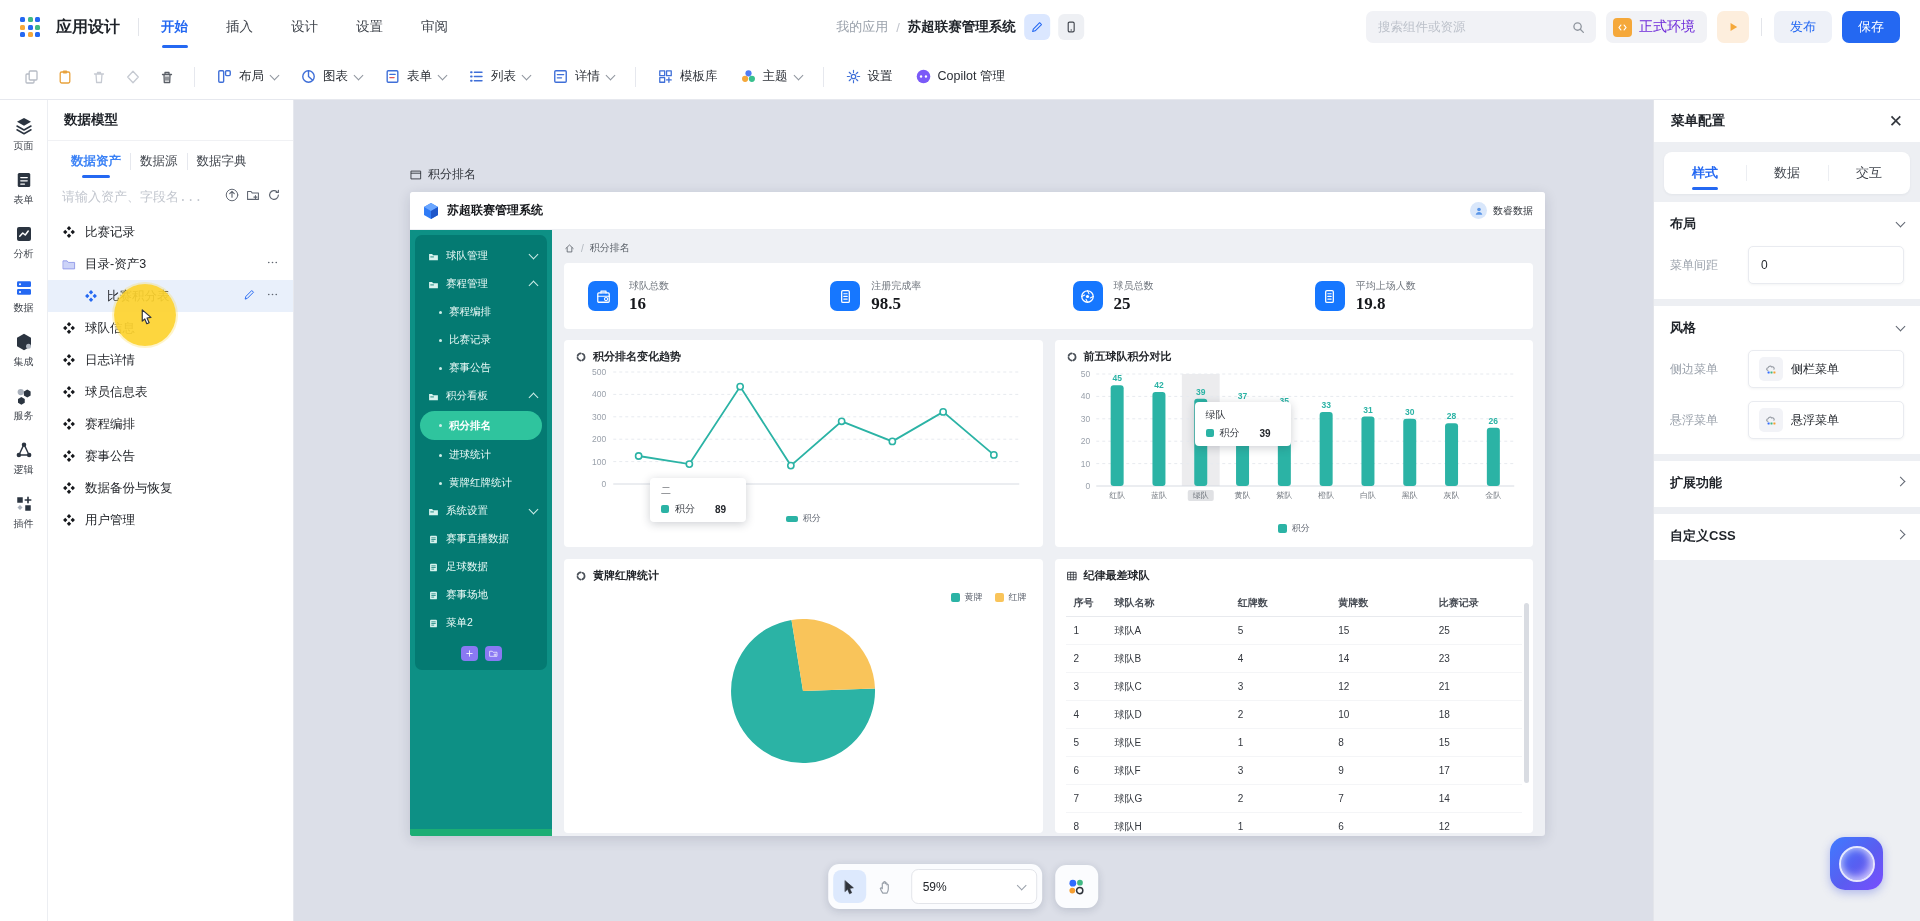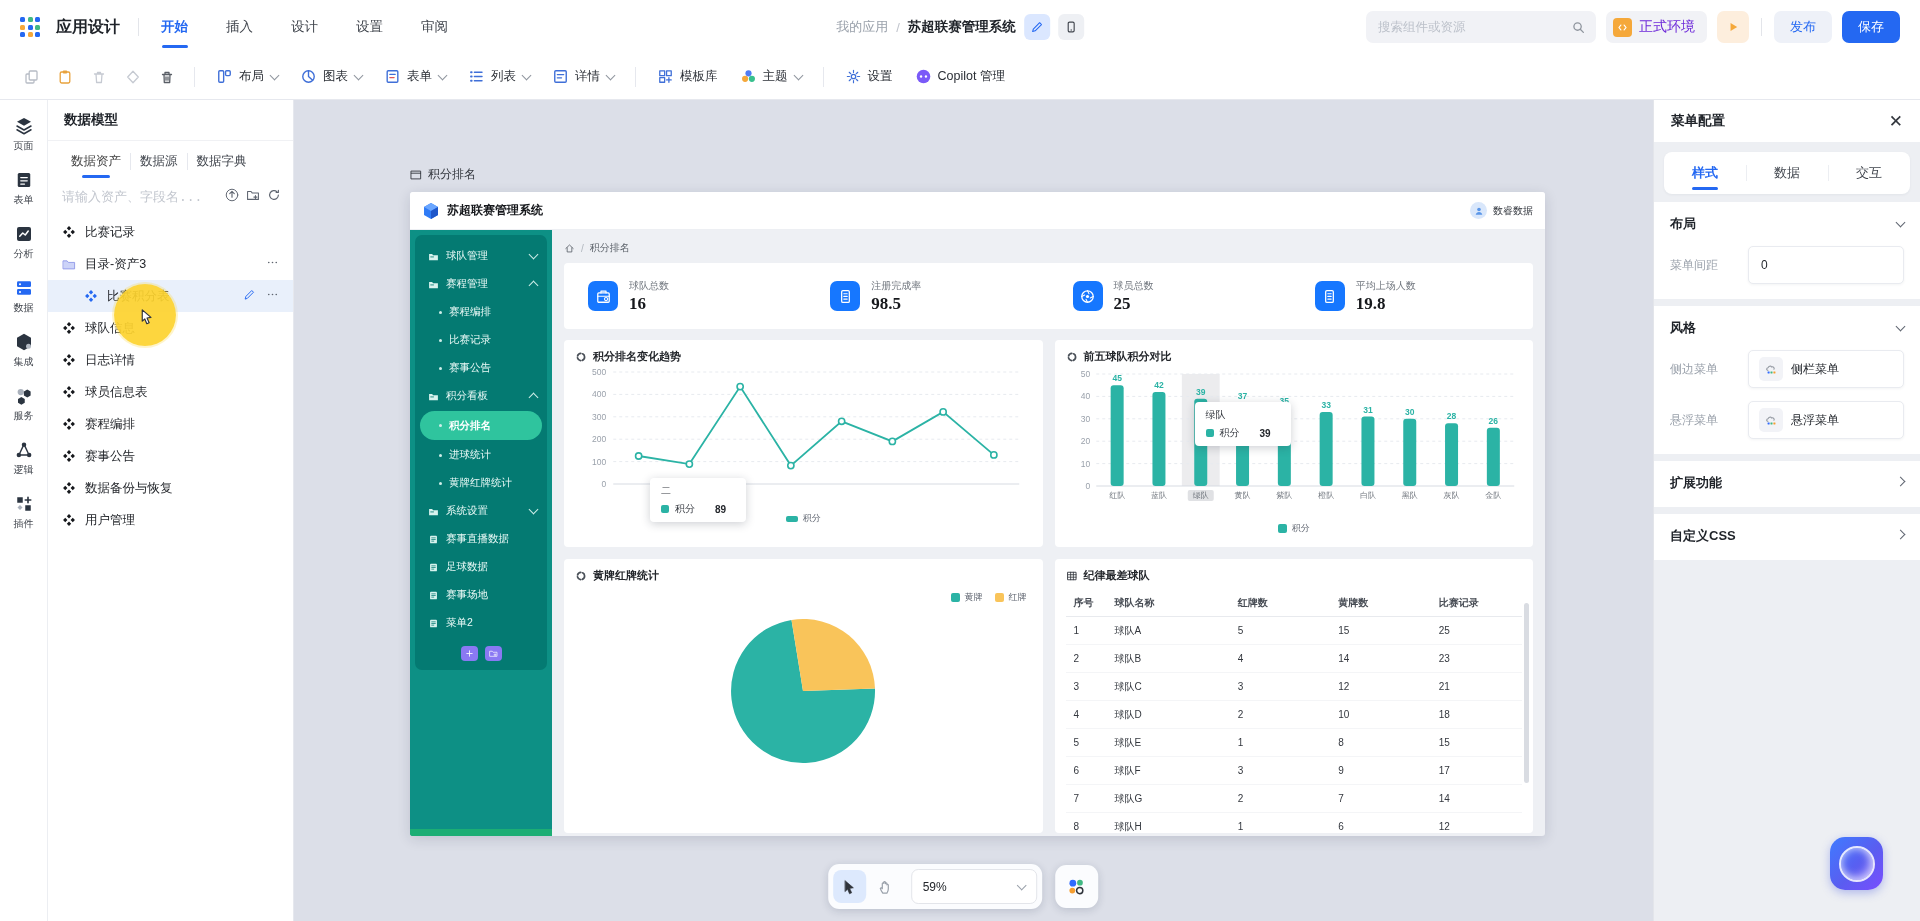--- a/index.html
+++ b/index.html
@@ -51,21 +51,21 @@
   .rail{width:47px;background:#fff;border-right:1px solid #eceef2;display:flex;flex-direction:column;
         align-items:center;padding-top:16px;gap:17px;}
   .rail-item{display:flex;flex-direction:column;align-items:center;gap:3px;font-size:10px;color:#40454d;}
   
   .left-panel{width:245px;background:#fff;border-right:1px solid #e6e8ee;position:relative;}
   .lp-header{height:40px;display:flex;align-items:center;padding:0 16px;font-size:13.5px;font-weight:bold;
         border-bottom:1px solid #f0f1f4;}
   .lp-tabs{display:flex;align-items:center;padding:12px 14px 4px;}
   .lp-tab{font-size:12.5px;color:#40454d;padding:0 9px;position:relative;}
   .lp-tab + .lp-tab{border-left:1px solid #e6e8ee;}
-  .lp-tab.active{color:#404040;font-weight:normal;}
+  .lp-tab.active{color:#3b82f6;font-weight:bold;}
   .lp-tab.active::after{content:"";position:absolute;left:50%;transform:translateX(-50%);bottom:-8px;
         width:28px;height:3px;border-radius:2px;background:#2468f2;}
   .lp-search{display:flex;align-items:center;padding:14px 12px 8px;gap:7px;}
   .lp-search input{flex:1;min-width:0;border:none;outline:none;font-size:13px;color:#5f6570;font-family:Liberation Mono, monospace;}
   .lp-search input::placeholder{color:#c3c7cf;}
   .lp-acts{display:flex;gap:7px;color:#5f6570;}
   .tree{padding-top:2px;}
   .tree-row{height:32px;display:flex;align-items:center;padding:0 14px;gap:9px;font-size:12.5px;color:#23262b;position:relative;}
   .tree-row.indent{padding-left:36px;}
   .tree-row.selected{background:#e9f0fb;}

